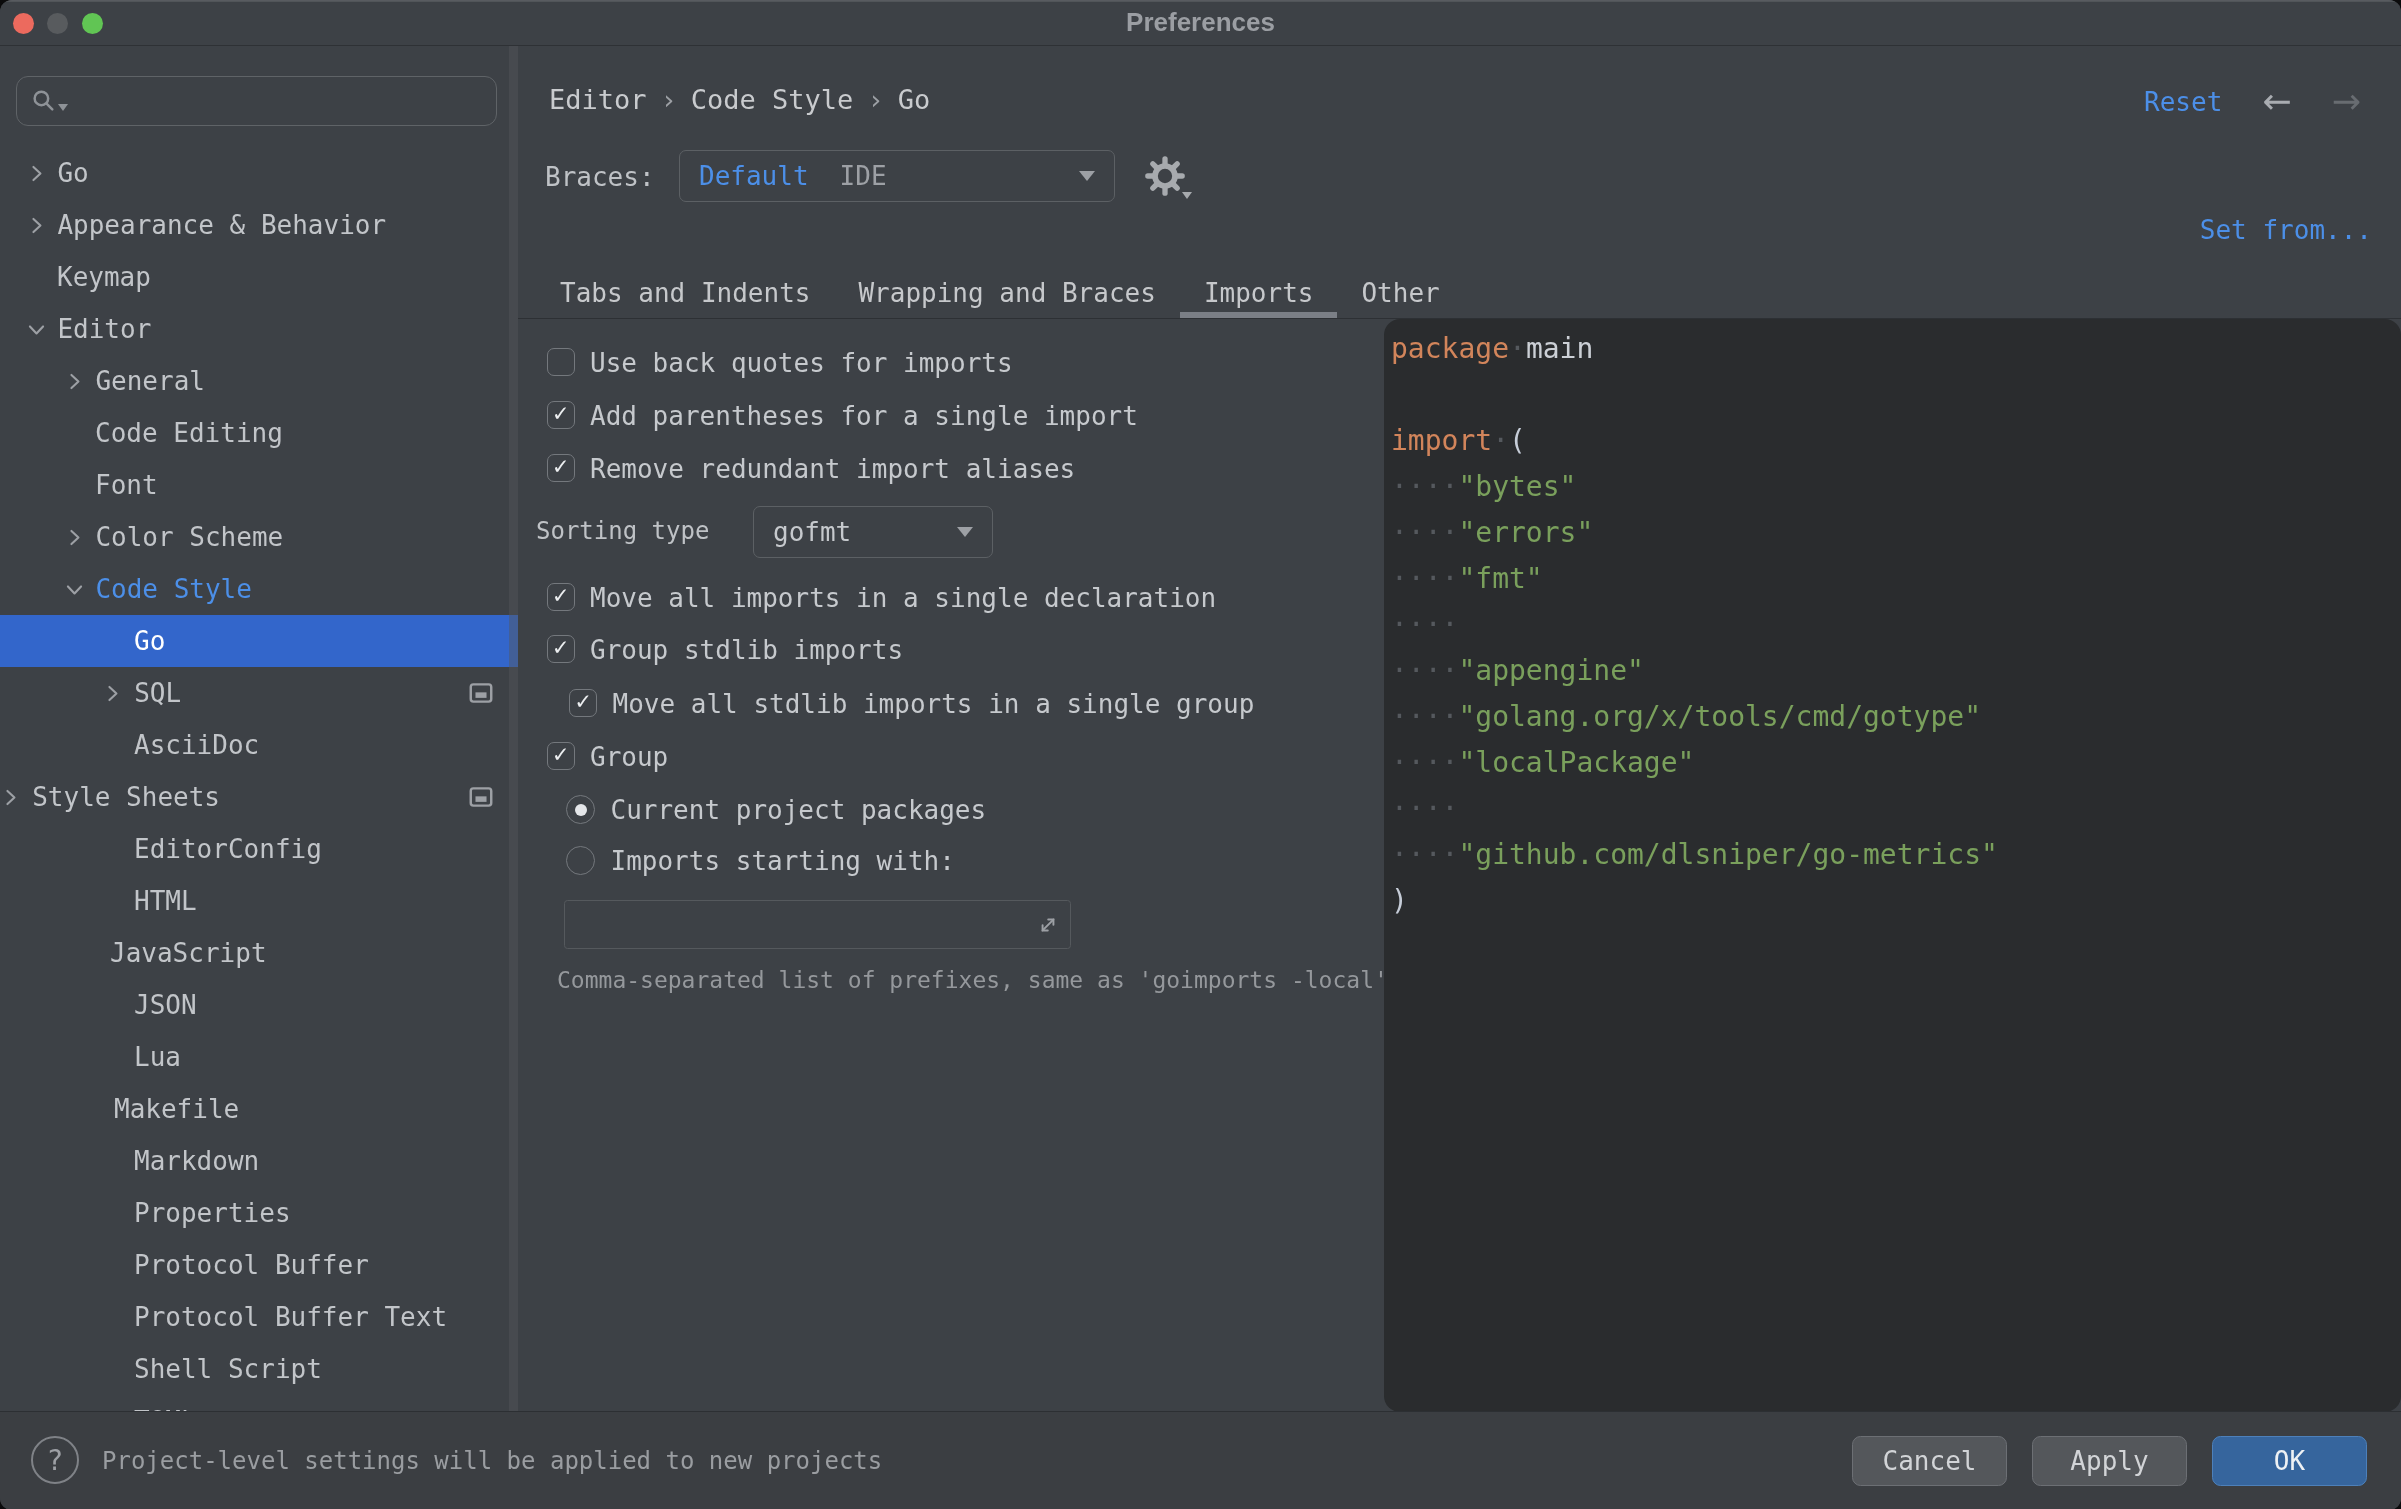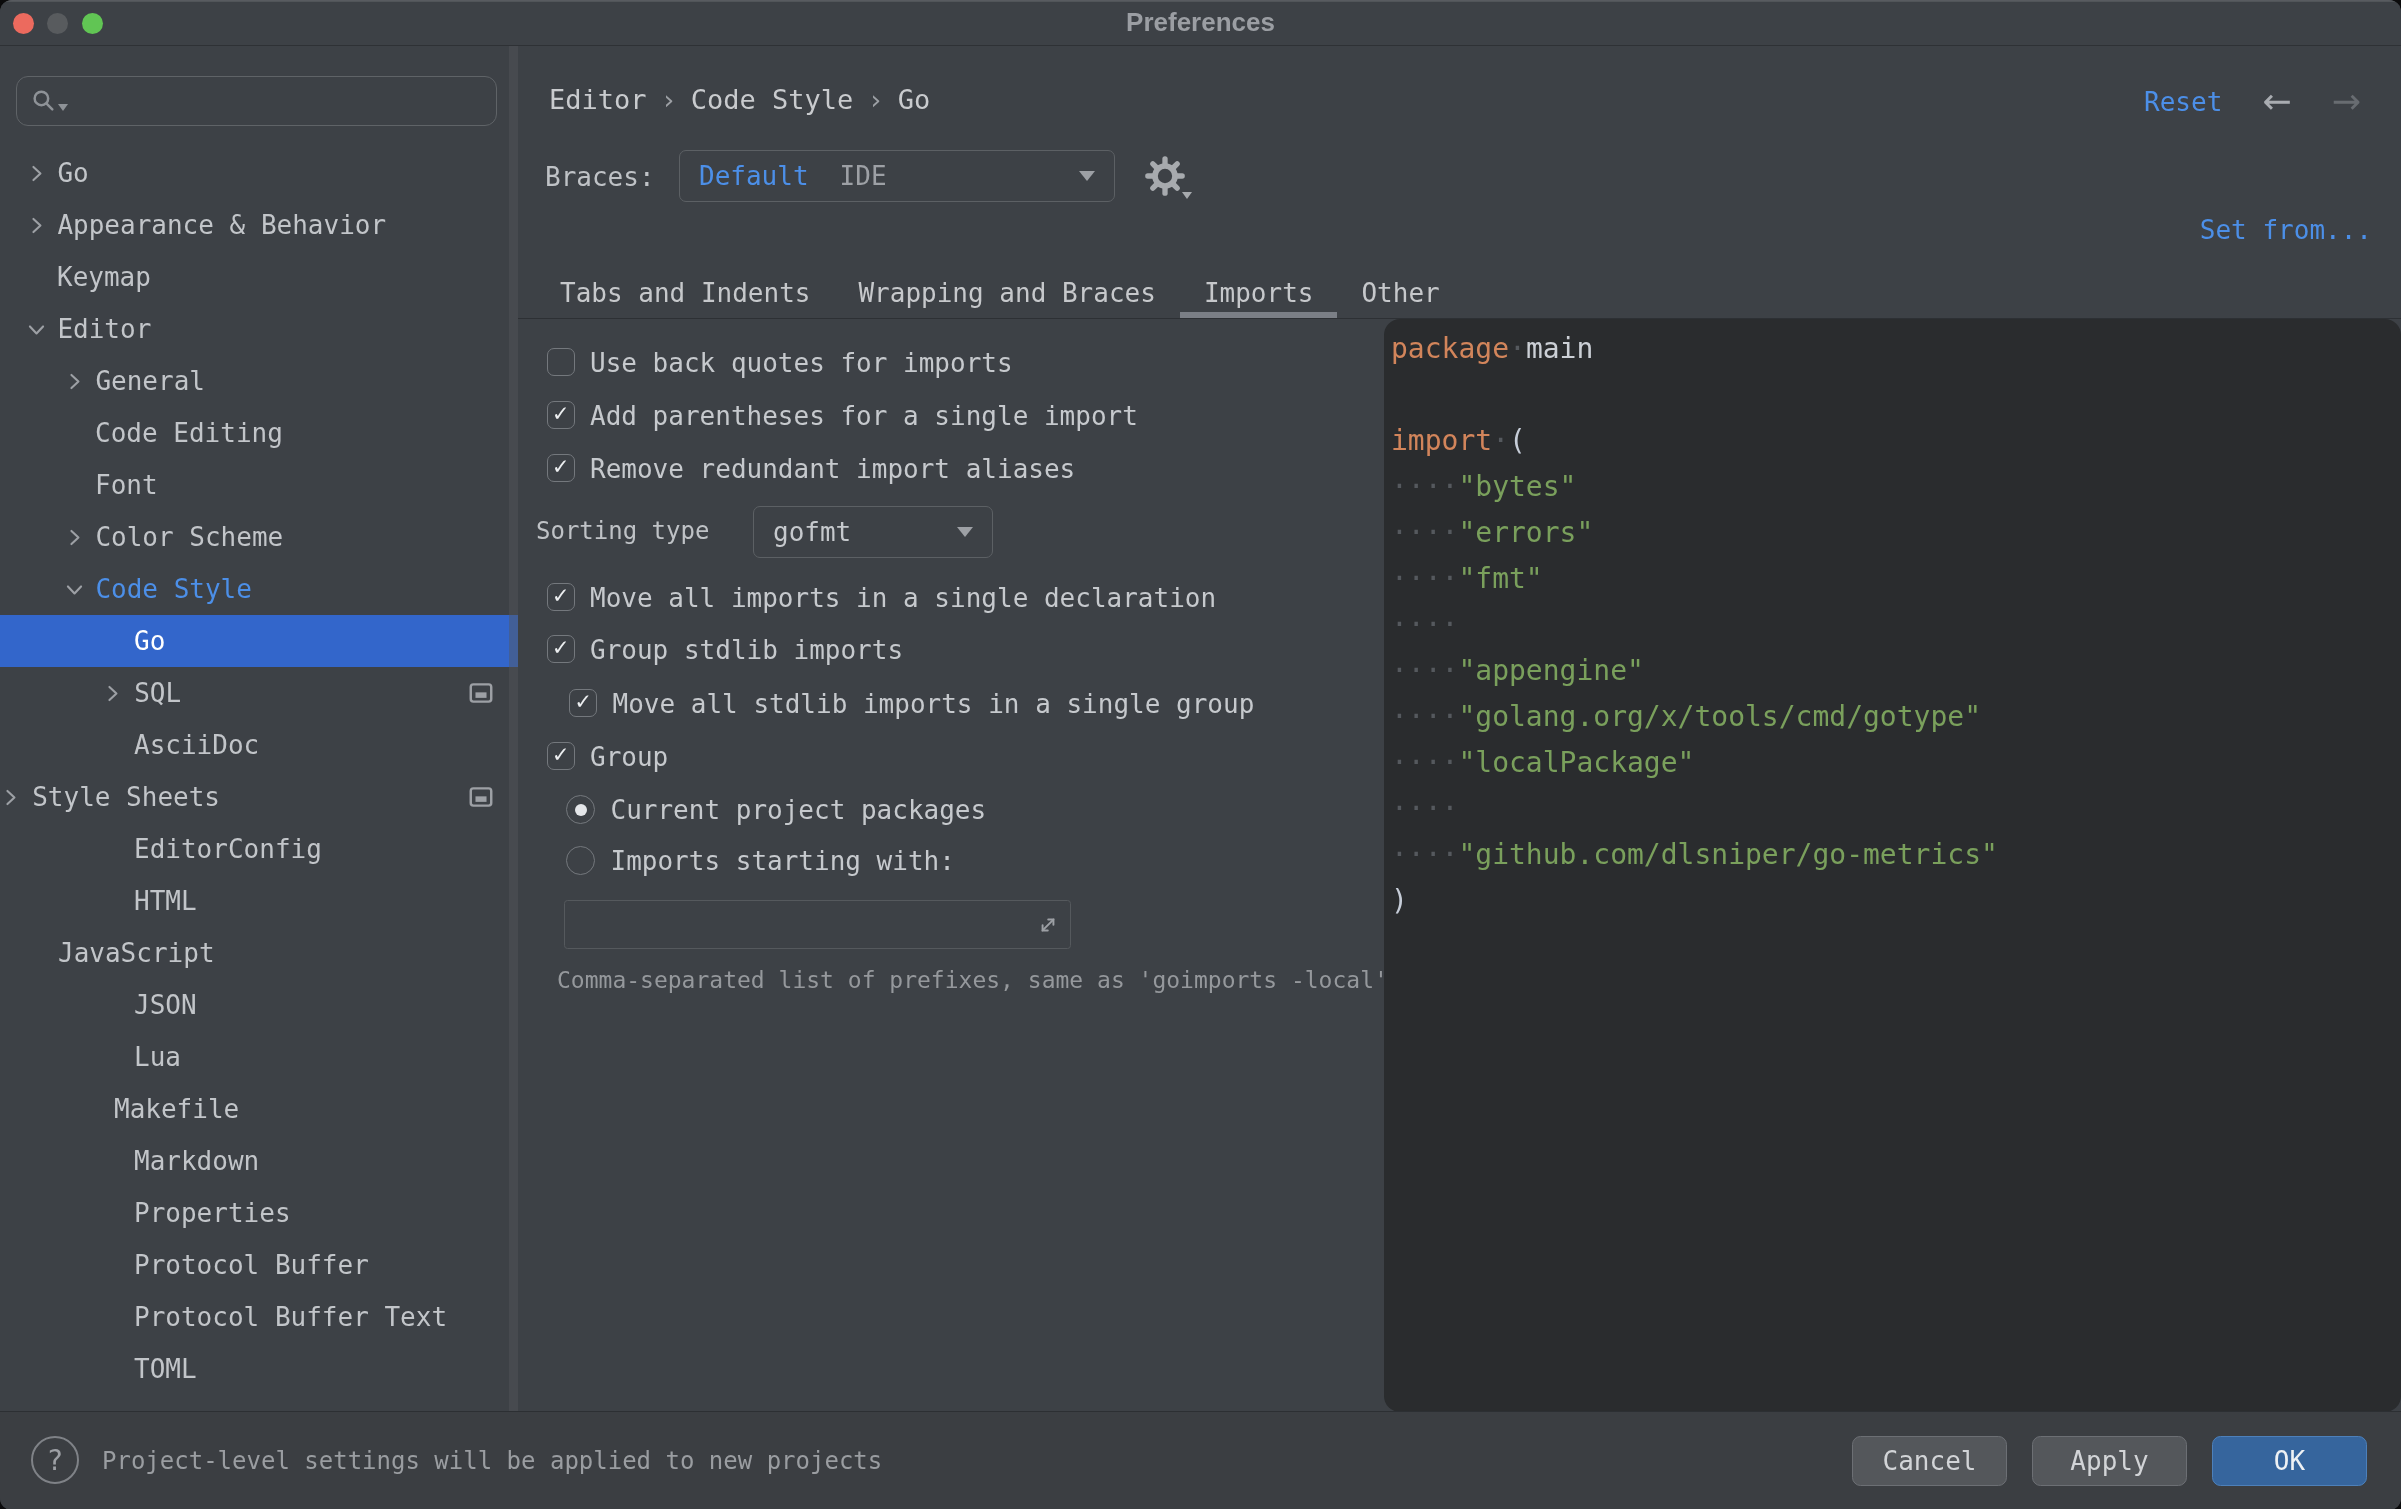--- a/index.html
+++ b/index.html
@@ -198,21 +198,21 @@
               <rect x="4.6" y="7.6" width="6.8" height="3.4" fill="#9da0a5"></rect>
             </svg>
           </span>
         </div>
         <div class="tree-row" style="padding-left: 134px;">
           <span>EditorConfig</span>
         </div>
         <div class="tree-row" style="padding-left: 134px;">
           <span>HTML</span>
         </div>
-        <div class="tree-row" style="padding-left: 58px;">
+        <div class="tree-row" style="padding-left: 110px;">
           <span>JavaScript</span>
         </div>
         <div class="tree-row" style="padding-left: 134px;">
           <span>JSON</span>
         </div>
         <div class="tree-row" style="padding-left: 134px;">
           <span>Lua</span>
         </div>
         <div class="tree-row" style="padding-left: 114px;">
           <span>Makefile</span>
@@ -221,20 +221,23 @@
           <span>Markdown</span>
         </div>
         <div class="tree-row" style="padding-left: 134px;">
           <span>Properties</span>
         </div>
         <div class="tree-row" style="padding-left: 134px;">
           <span>Protocol Buffer</span>
         </div>
         <div class="tree-row" style="padding-left: 134px;">
           <span>Protocol Buffer Text</span>
+        </div>
+        <div class="tree-row" style="padding-left: 134px;">
+          <span>Shell Script</span>
         </div>
         <div class="tree-row" style="padding-left: 134px;">
           <span>TOML</span>
         </div>
       </div>
     <div class="sidebar-scroll"></div>
   </div>
 
   <div class="main">
     <div class="breadcrumb" id="breadcrumb">

